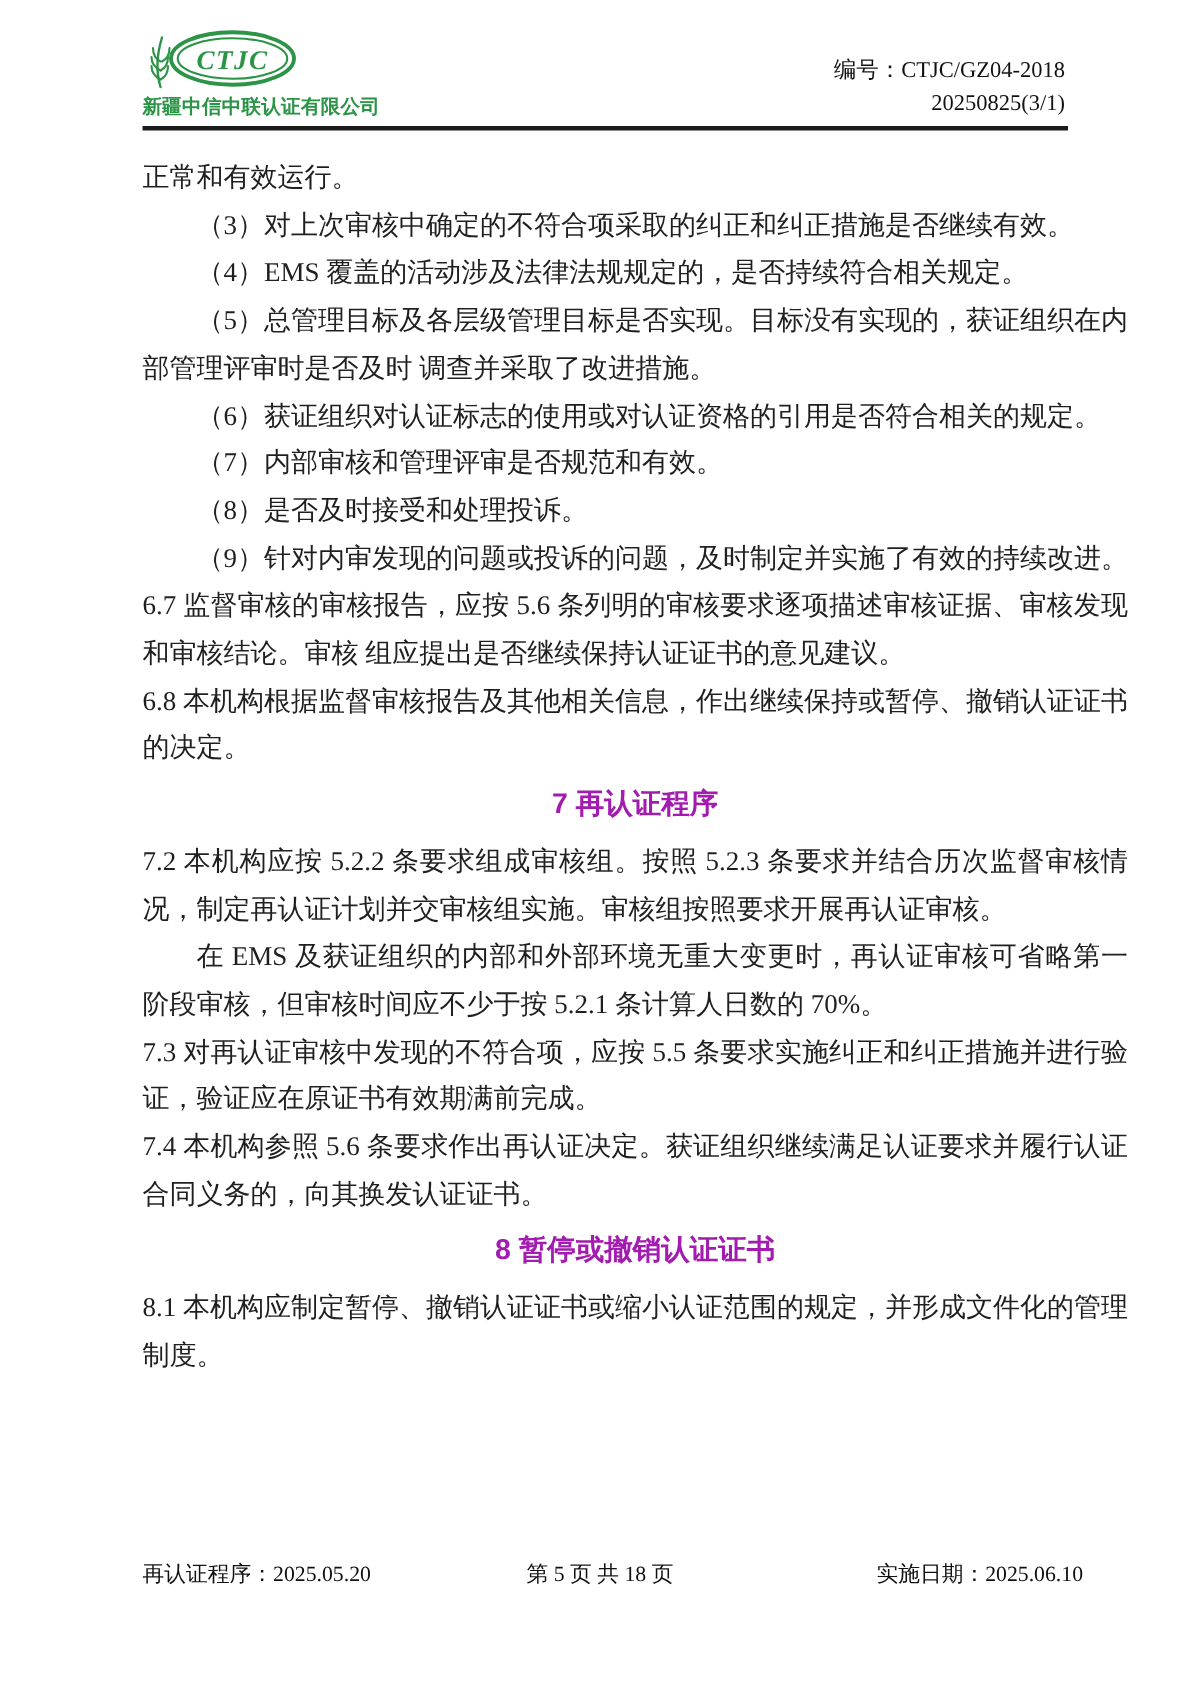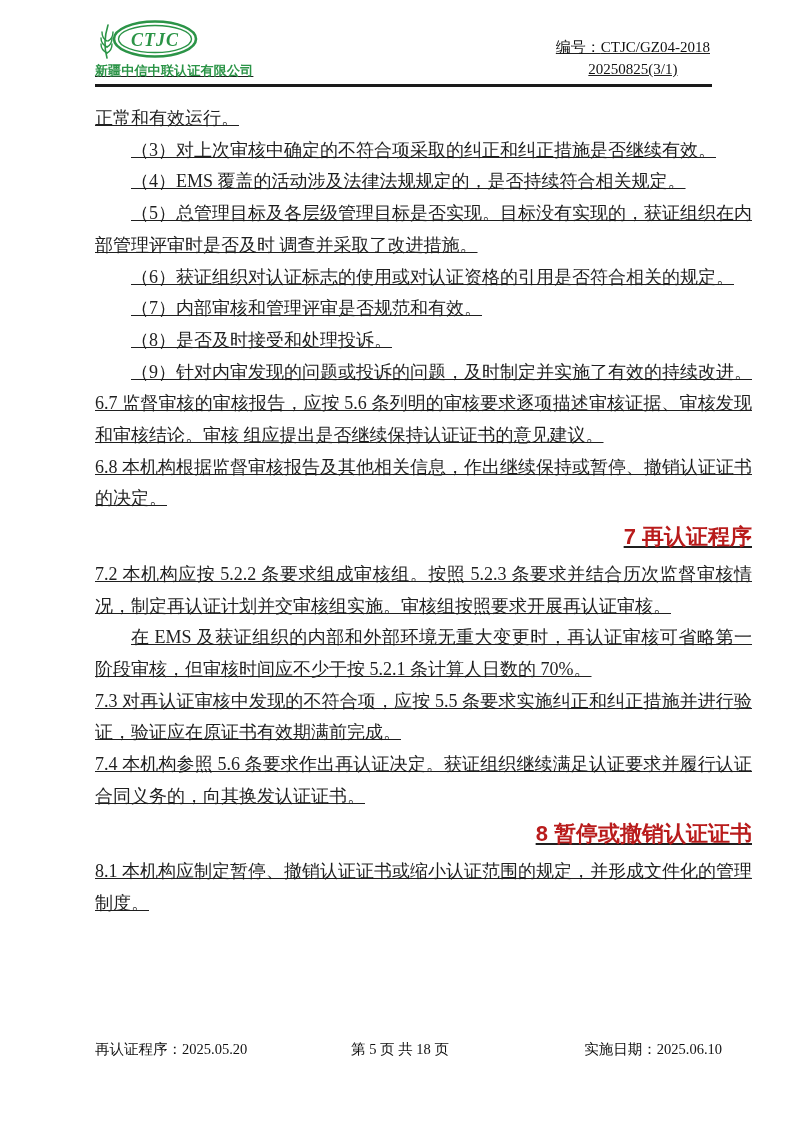--- a/index.html
+++ b/index.html
@@ -3,52 +3,51 @@
 <meta charset="utf-8">
 <style>
   :root { --logo-green:#2b9447; --ink:#1f1f1f; }
   * { margin:0; padding:0; box-sizing:border-box; }
   html,body { background:#fff; }
   .page {
     position:relative; width:800px; height:1060px; margin:0 auto;
     background:#ffffff; overflow:hidden;
     font-family:"Liberation Serif","DejaVu Serif",serif;
     color:var(--ink);
-    text-decoration:underline;
   }
   
   .header {
     display:flex; justify-content:space-between; align-items:flex-end;
     padding:20px 90px 0 95px;
   }
   .logo-block { display:flex; flex-direction:column; }
   .logo-svg { display:block; }
   .logo-company {
     margin-top:2px;
     font-family:"Liberation Sans","DejaVu Sans",sans-serif;
     font-size:13px; font-weight:bold; letter-spacing:0.2px;
     color:var(--logo-green); white-space:nowrap;
   }
   .doc-id {
-    text-align:center; font-size:15px; line-height:22px; color:#111;
+    text-align:right; font-size:15px; line-height:22px; color:#111;
   }
   .header-rule {
     height:3px; background:#1a1a1a; margin:4px 88px 0 95px;
   }
   
   .doc-body {
     padding:16px 48px 0 95px;
     font-size:18px; line-height:31.7px;
   }
   .para { text-align:justify; }
   .para.indent { text-indent:2em; }
   .para.heading {
     font-family:"Liberation Sans","DejaVu Sans",sans-serif;
-    font-weight:bold; font-size:22px; color:#b91c1c;
-    margin:6px 0 6px 0; text-align:right;
+    font-weight:bold; font-size:19px; color:#a21caf;
+    margin:6px 0 6px 0; text-align:center;
   }
   
   .footer {
     position:absolute; left:0; right:0; top:1040px;
     padding:0 90px 0 95px;
     font-size:14.5px; color:#111;
   }
   .footer-left { position:absolute; left:95px; }
   .footer-center { position:absolute; left:50%; transform:translateX(-50%); white-space:nowrap; }
   .footer-right { position:absolute; right:78px; }

